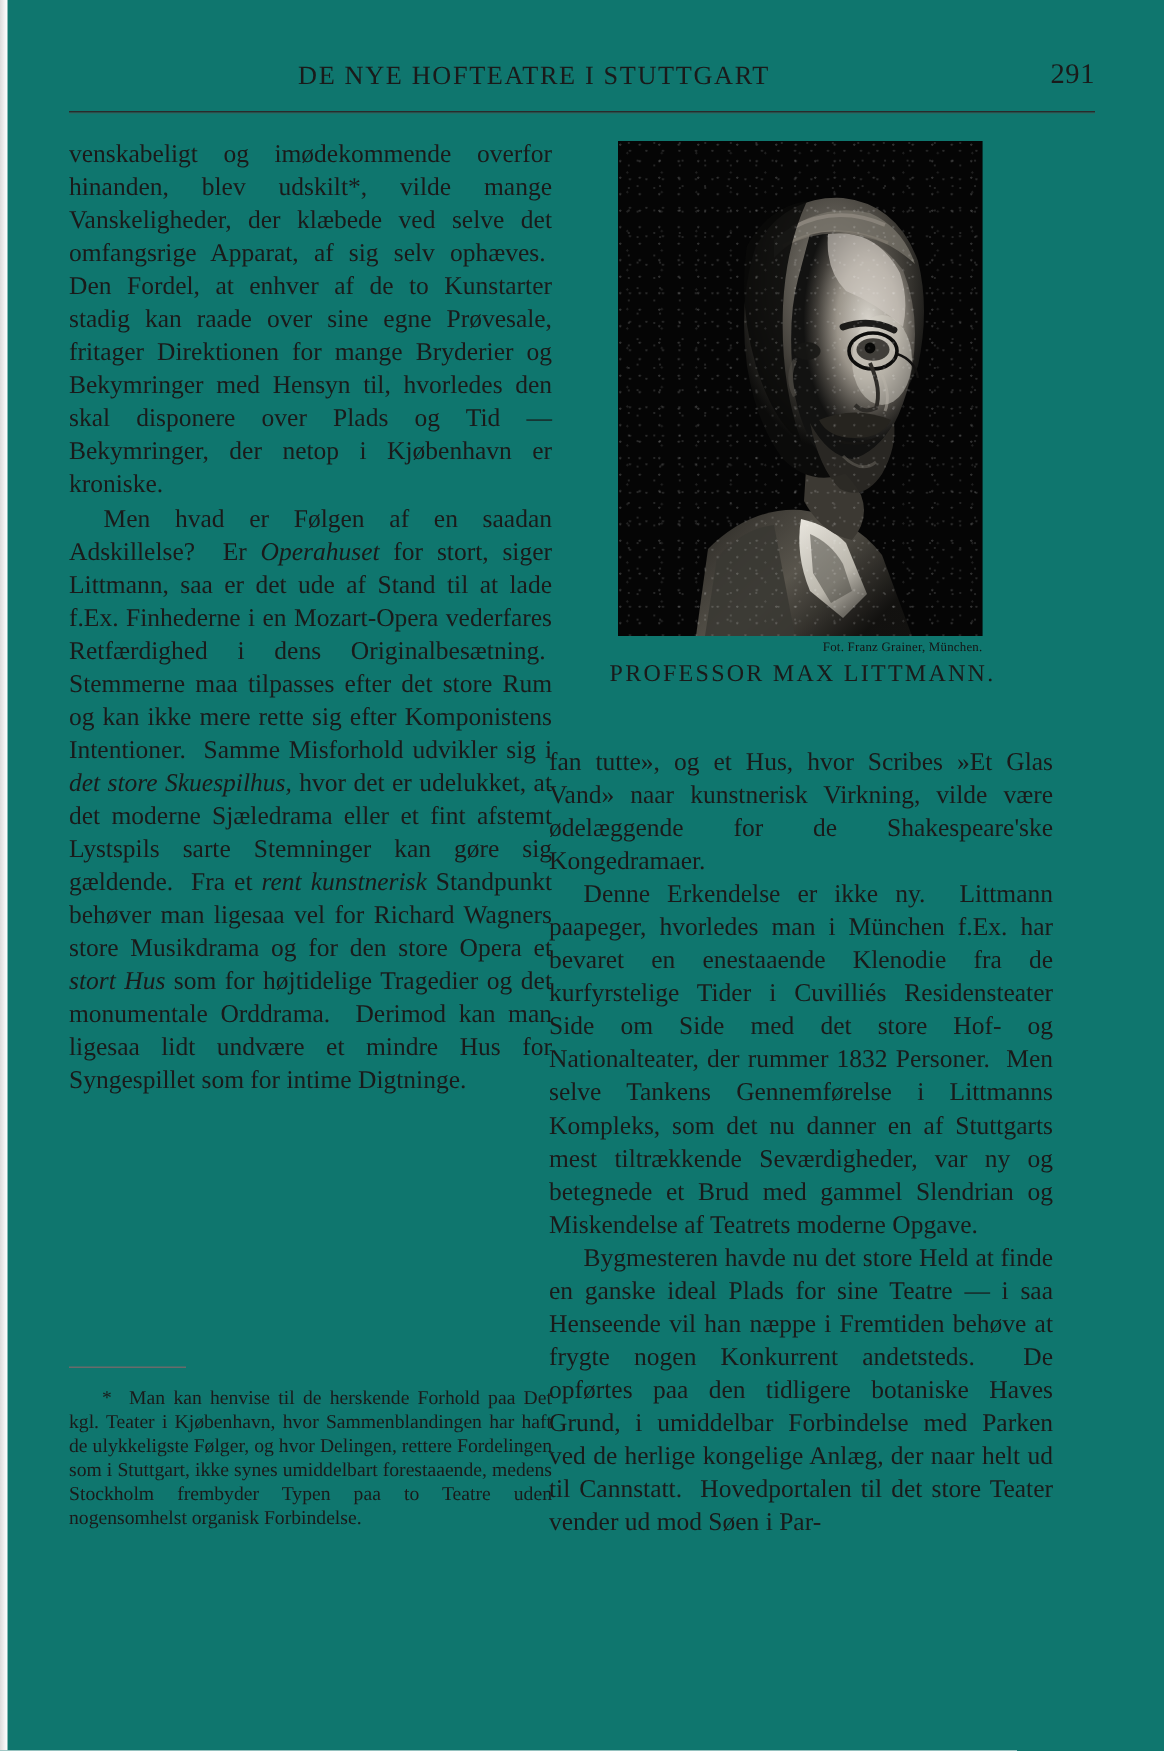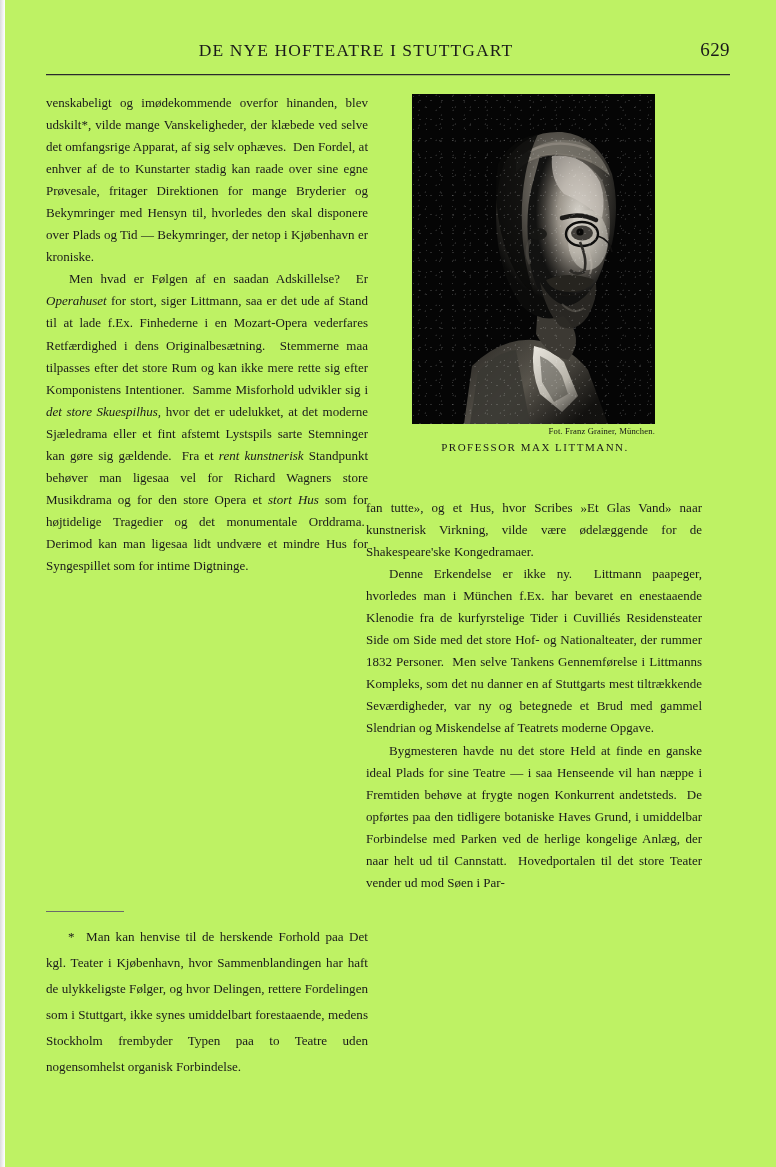--- a/index.html
+++ b/index.html
@@ -4,21 +4,21 @@
 <style>
   html, body {
     margin: 0;
     padding: 0;
     background: #ffffff;
   }
   .page {
     position: relative;
     width: 776px;
     height: 1167px;
-    background: #bef264;
+    background: #0f766e;
     overflow: hidden;
     font-family: "Liberation Serif", "DejaVu Serif", serif;
     color: #1a1a1a;
     text-decoration: underline;
   }
   
   .scan-edge {
     position: absolute;
     left: 0;
     top: 0;
@@ -68,21 +68,21 @@
     width: 684px;
     height: 1px;
     background: rgba(80,80,80,0.32);
   }
 
   .col {
     position: absolute;
     width: 322px;
     text-align: justify;
     text-justify: inter-word;
-    font-size: 13px;
+    font-size: 17px;
     line-height: 22.05px;
     hyphens: none;
   }
   .col-left  { left: 46px;  top: 92px; }
   .col-right { left: 366px; top: 497px; width: 336px; }
 
   .col p {
     margin: 0;
     text-indent: 0;
   }
@@ -133,56 +133,56 @@
     letter-spacing: 0.15px;
     color: #141414;
     font-family: "Liberation Serif", "DejaVu Serif", serif;
   }
   .photo-caption {
     position: absolute;
     left: -8px;
     top: 347px;
     width: 262px;
     text-align: center;
-    font-size: 11px;
+    font-size: 16px;
     letter-spacing: 1.5px;
     white-space: nowrap;
   }
 
   
   .footnote-rule {
     position: absolute;
     left: 46px;
     top: 911px;
     width: 78px;
     height: 1px;
     background: #6a6a6a;
   }
   .footnote {
     position: absolute;
     left: 46px;
     top: 924px;
     width: 322px;
     font-size: 13.1px;
-    line-height: 26px;
+    line-height: 16px;
     text-align: justify;
   }
   .footnote p { margin: 0; text-indent: 22px; }
   .footnote .star { letter-spacing: 0.5px; }
 </style>
 </head>
 <body>
 
 <div class="page">
 
   <div class="scan-edge"></div>
 
   <div class="header">
     <div class="header-title">DE NYE HOFTEATRE I STUTTGART</div>
-    <div class="header-folio">629</div>
+    <div class="header-folio">291</div>
   </div>
   <div class="rule"></div>
 
   <div class="col col-left">
     <p>venskabeligt og imødekommende overfor hinanden, blev udskilt*, vilde mange Vanskeligheder, der klæbede ved selve det omfangsrige Apparat, af sig selv ophæves.&nbsp; Den Fordel, at enhver af de to Kunstarter stadig kan raade over sine egne Prøvesale, fritager Direktionen for mange Bryderier og Bekymringer med Hensyn til, hvorledes den skal disponere over Plads og Tid — Bekymringer, der netop i Kjøbenhavn er kroniske.</p>
     <p class="indent">Men hvad er Følgen af en saadan Adskillelse?&nbsp; Er <span class="it">Operahuset</span> for stort, siger Littmann, saa er det ude af Stand til at lade f.Ex. Finhederne i en Mozart-Opera vederfares Retfærdighed i dens Originalbesætning.&nbsp; Stemmerne maa tilpasses efter det store Rum og kan ikke mere rette sig efter Komponistens Intentioner.&nbsp; Samme Misforhold udvikler sig i <span class="it">det store Skuespilhus,</span> hvor det er udelukket, at det moderne Sjæledrama eller et fint afstemt Lystspils sarte Stemninger kan gøre sig gældende.&nbsp; Fra et <span class="it">rent kunstnerisk</span> Standpunkt behøver man ligesaa vel for Richard Wagners store Musikdrama og for den store Opera et <span class="it">stort Hus</span> som for højtidelige Tragedier og det monumentale Orddrama.&nbsp; Derimod kan man ligesaa lidt undvære et mindre Hus for Syngespillet som for intime Digtninge.</p>
   </div>
 
   <div class="footnote-rule"></div>
   <div class="footnote">

